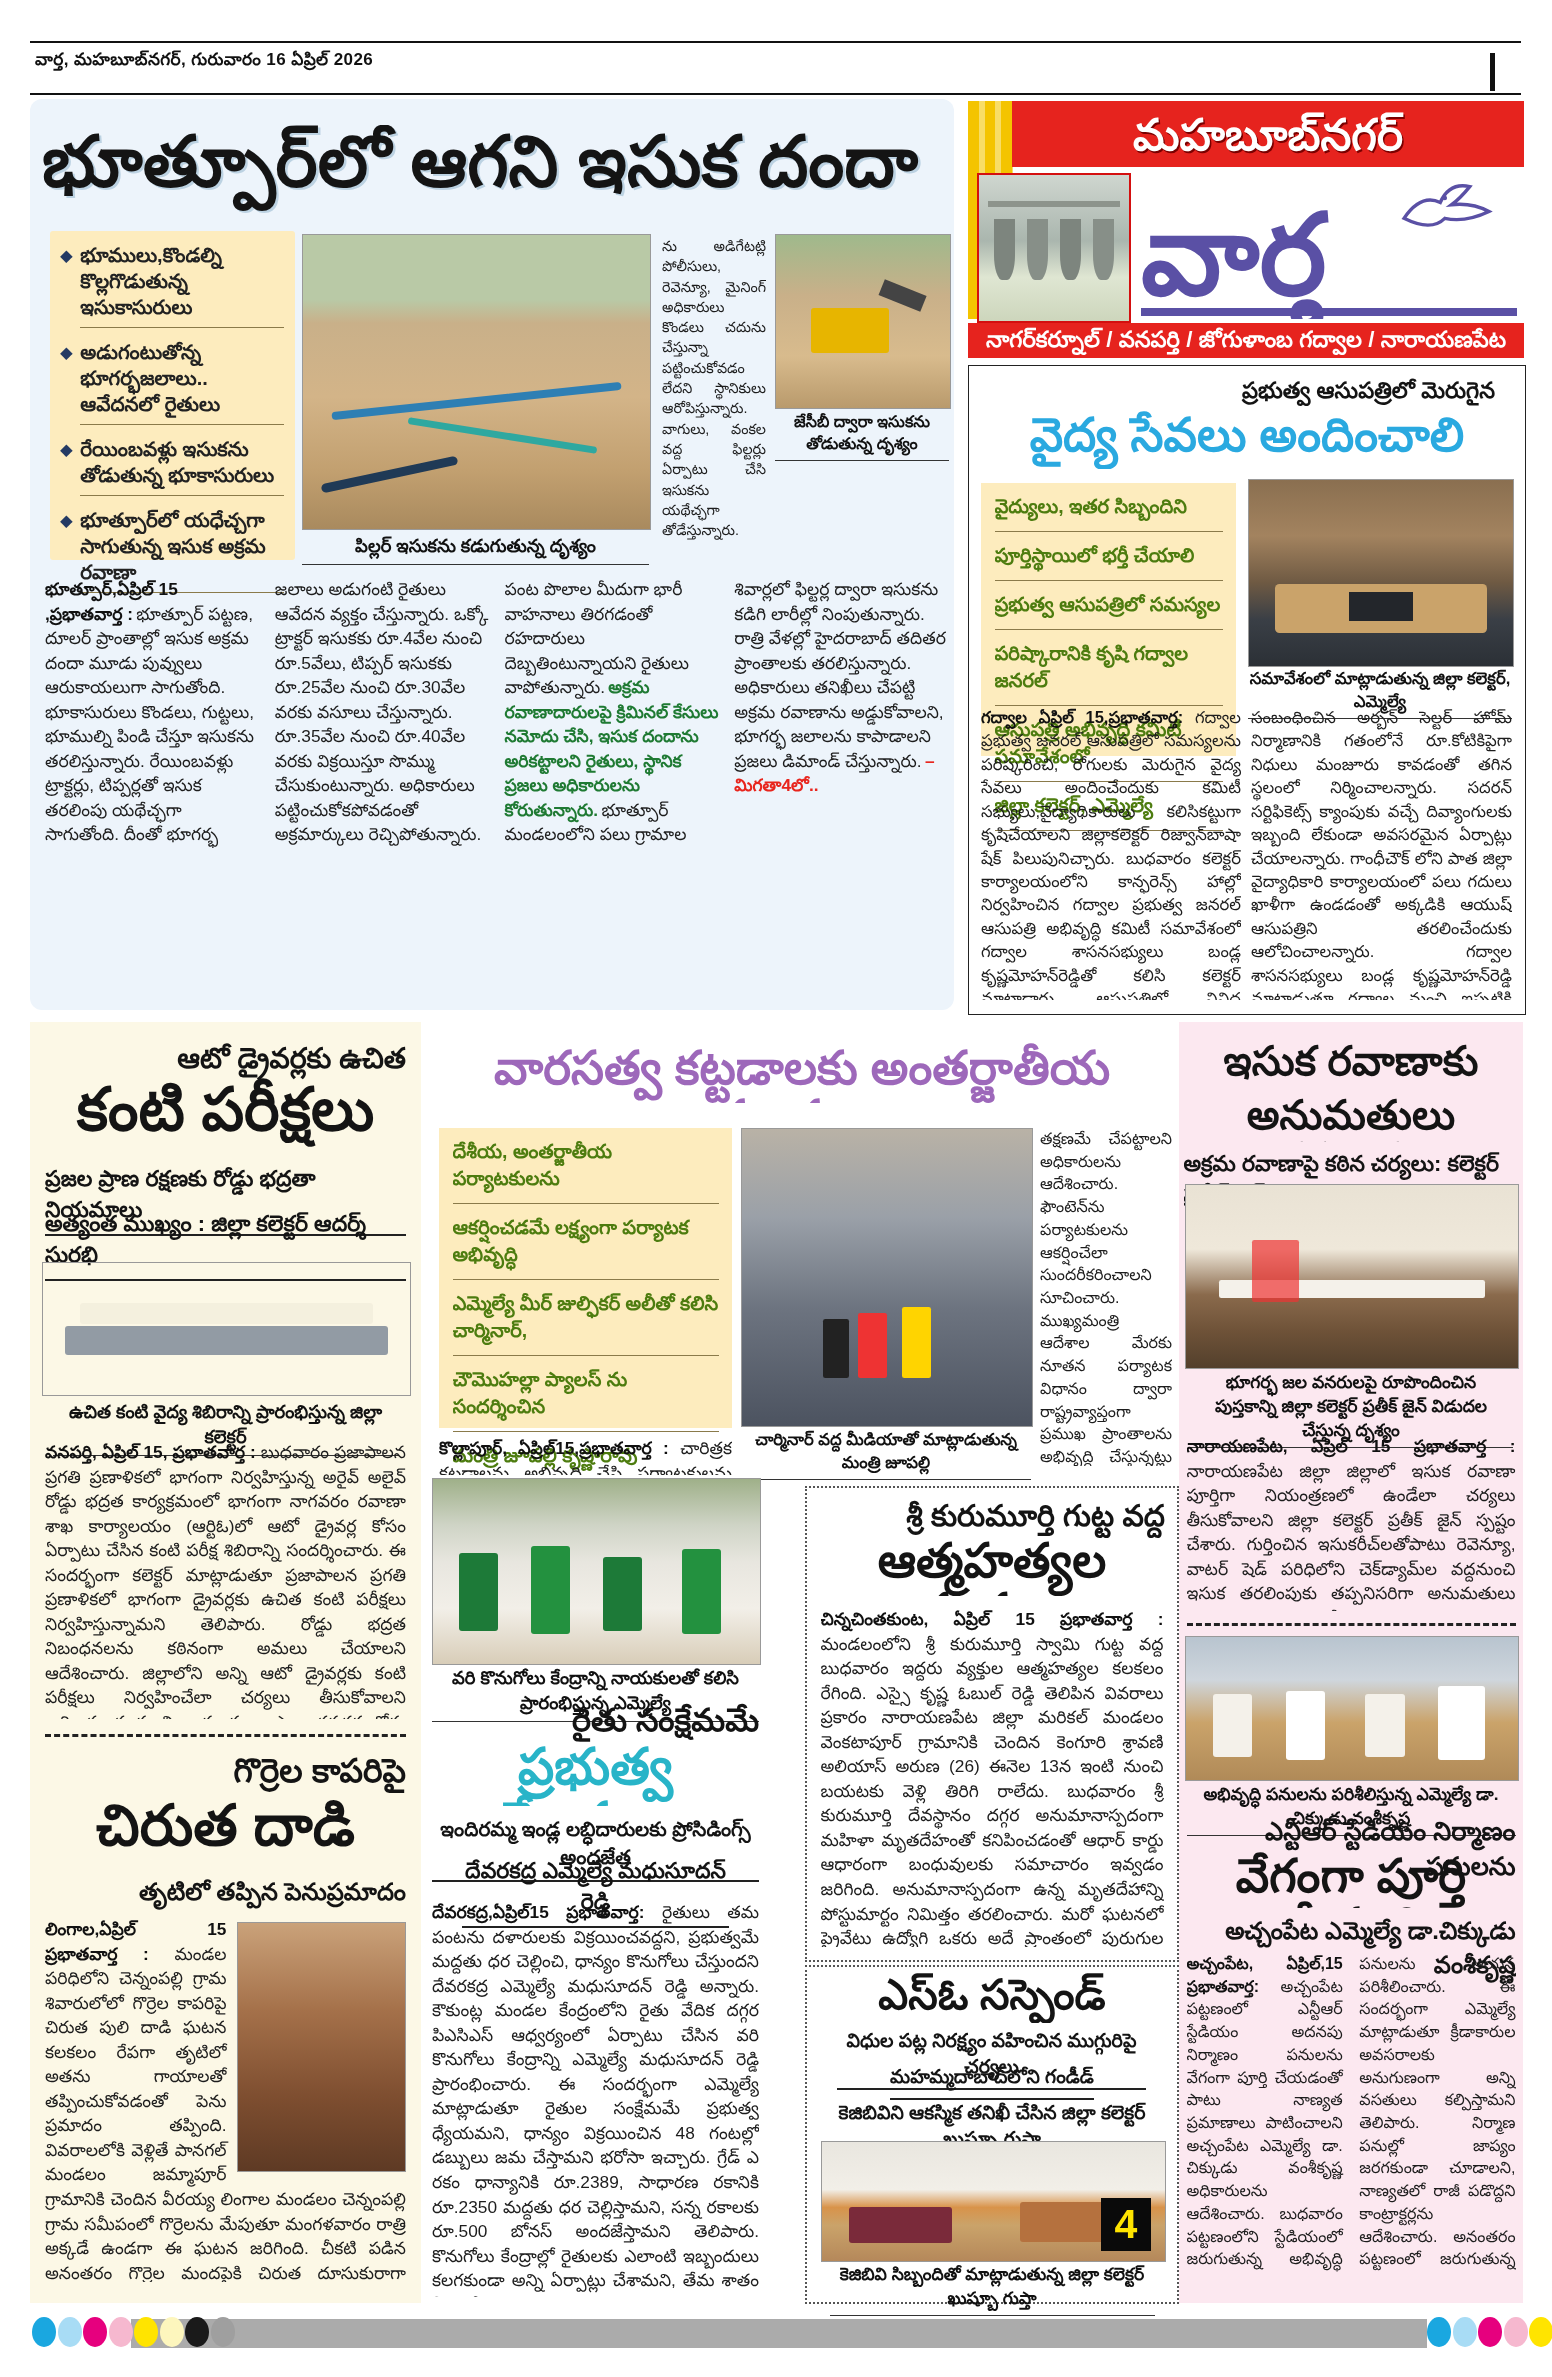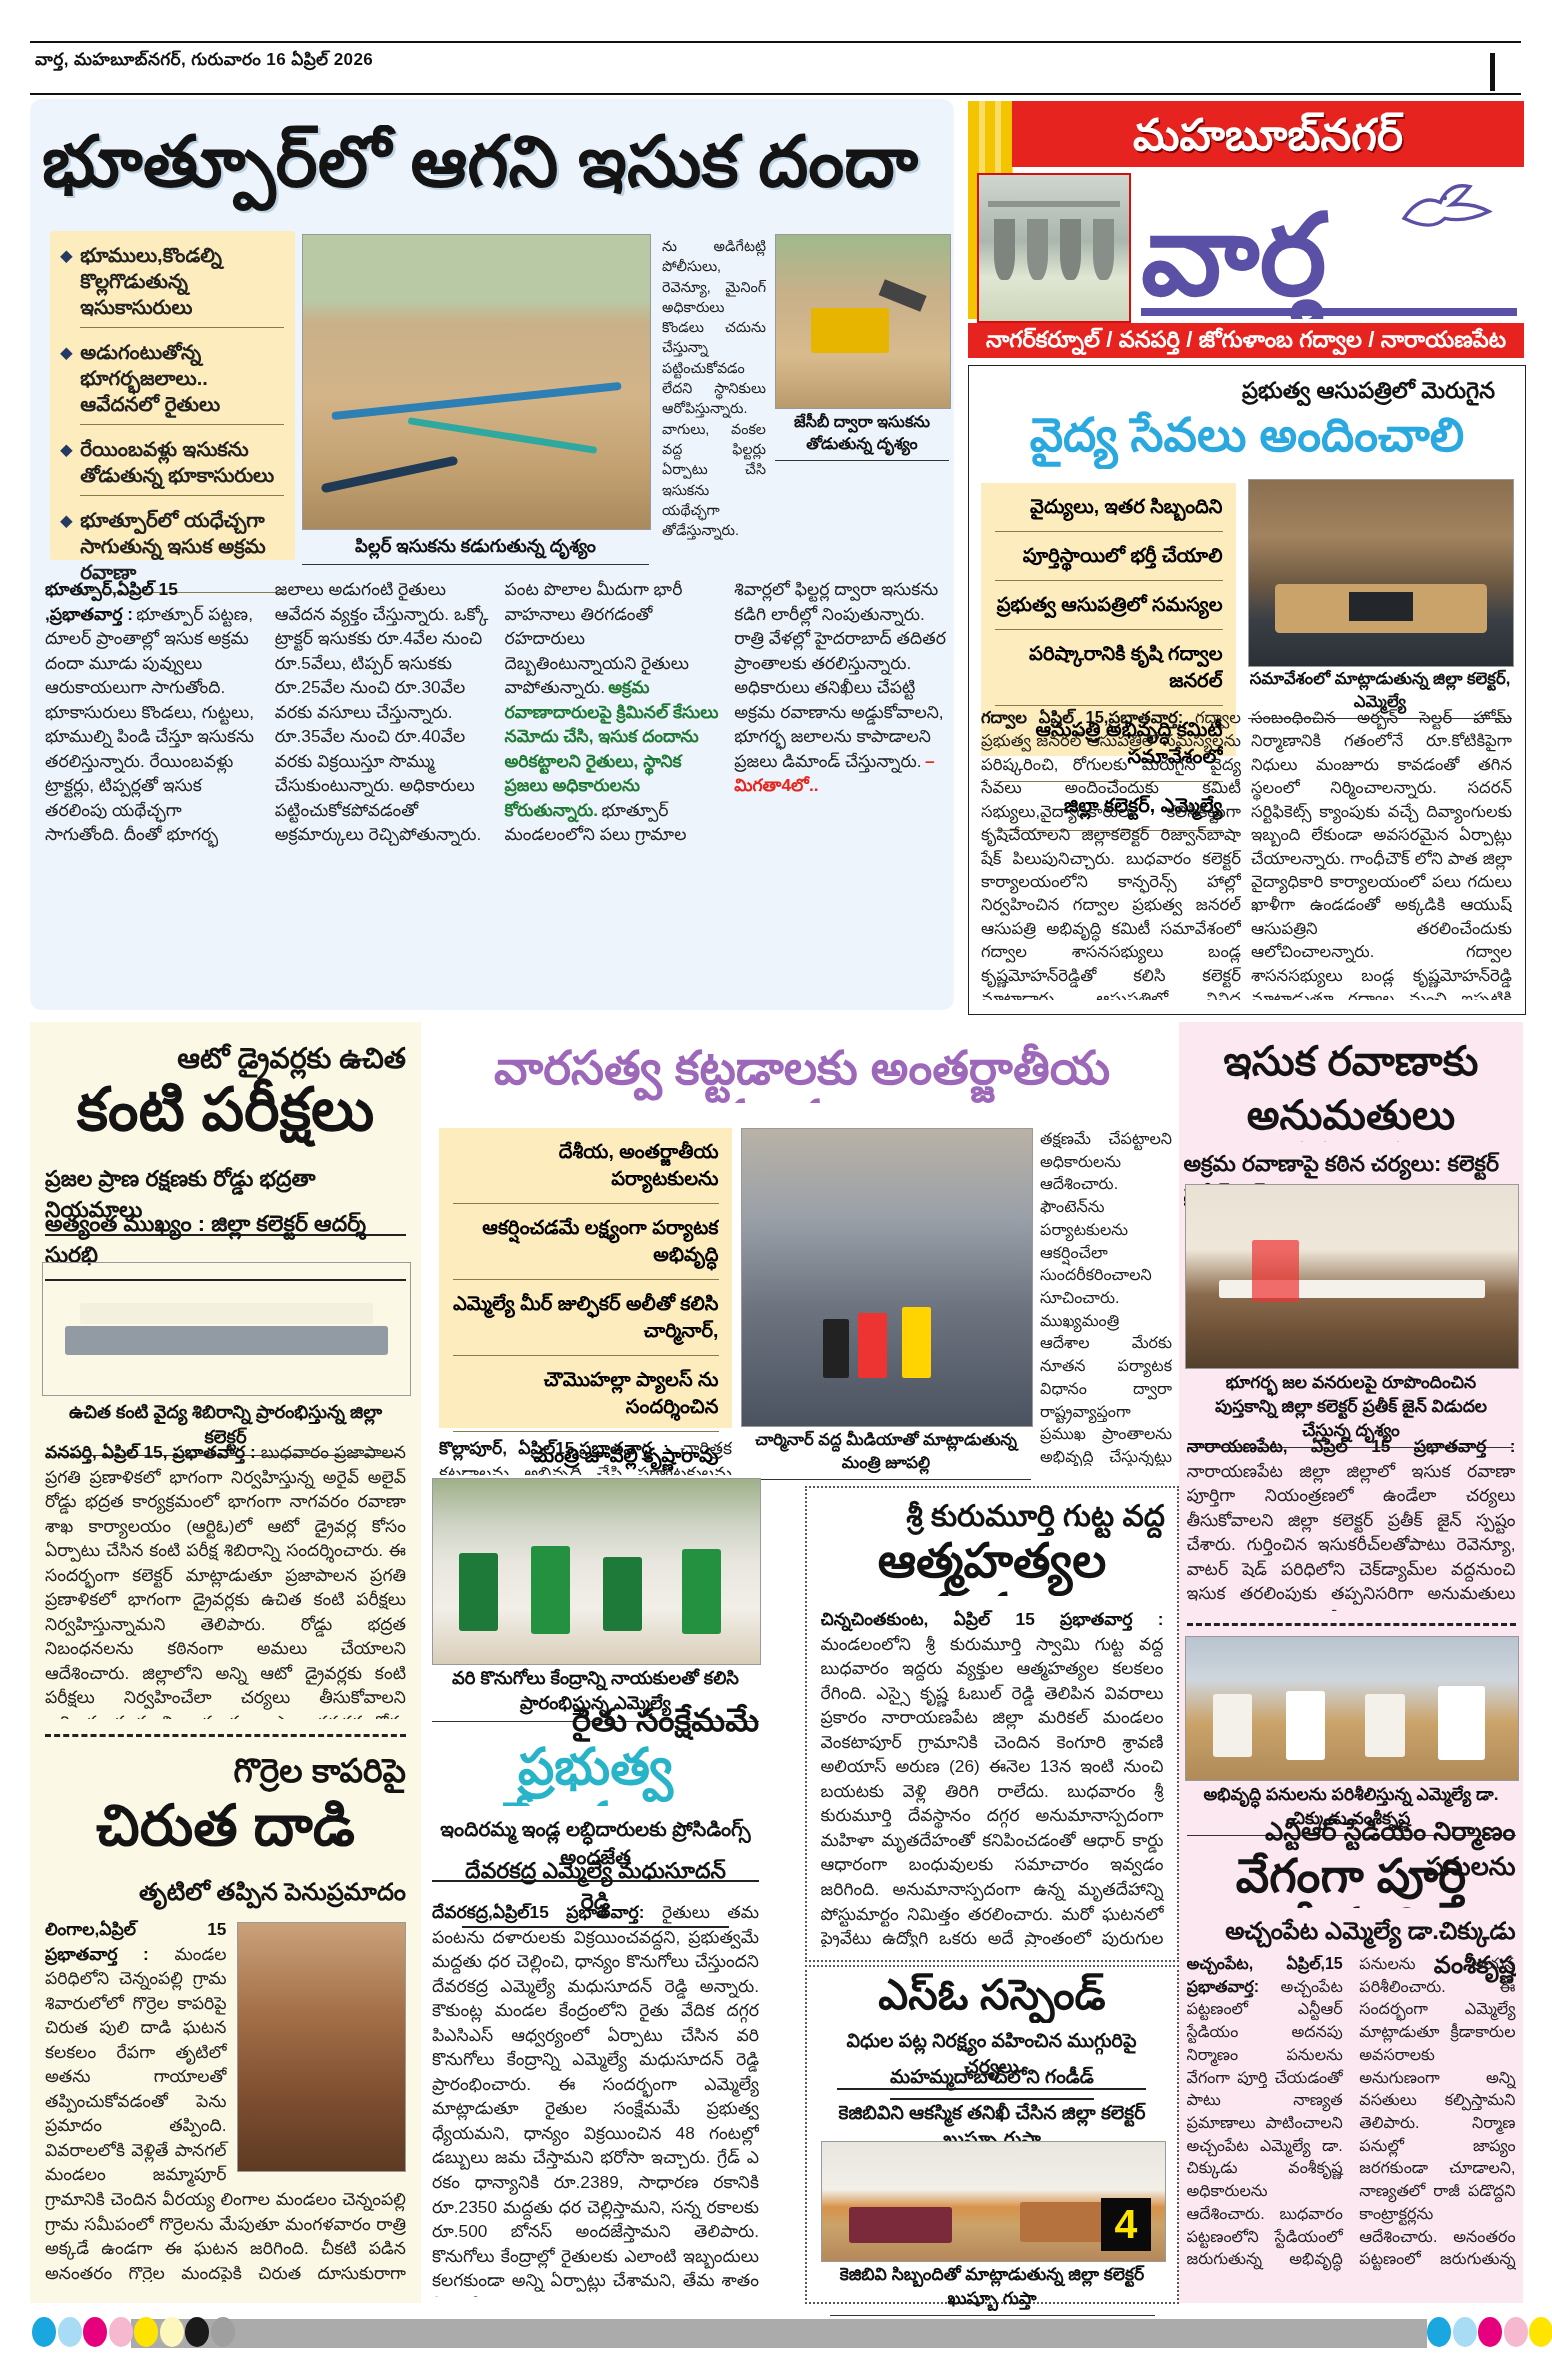--- a/index.html
+++ b/index.html
@@ -20,21 +20,21 @@
   .body-txt{font-size:17.3px;line-height:1.42;text-align:justify;color:#1d1d1d;overflow:hidden;}
   .dateline{font-weight:bold;color:#111;}
   .cont{color:#e8251d;font-weight:bold;}
   .green{color:#1f7a33;}
   .ybox{background:#fdecbe;border-radius:3px;}
   .ybox .li{display:flex;gap:7.5px;padding:10.5px 10.5px 0 10.5px;font-weight:bold;font-size:20px;
             color:#222;line-height:1.3;}
   .ybox .li .txt{border-bottom:1.5px solid #8a7a4a;padding-bottom:7.5px;flex:1;overflow:hidden;}
   .ybox .diamond{color:#243a63;font-size:16.5px;margin-top:3px;}
   .ybox-c{background:#fdecbe;}
-  .ybox-c .line{font-weight:bold;font-size:19.5px;color:#000000;text-align:right;
+  .ybox-c .line{font-weight:bold;font-size:19.5px;color:#4d7c0f;text-align:left;
                 border-bottom:1.5px solid #8a7a4a;margin:0 13.5px;padding:12px 0 9px 0;overflow:hidden;}
   .photo{position:absolute;border:0.8px solid #999;}
   .ph-cap{font-size:18px;}
   .dashdot{border-top:3.8px dashed #222;}
   .dotted-box{position:absolute;border:2.3px dotted #555;background:#fff;}
   .two-col{column-count:2;column-gap:16.5px;}
   .mast-red{background:#e6231e;}
   .mast-title{color:#ffffff;font-weight:bold;font-size:44px;text-align:center;
               text-shadow:1.5px 1.5px 0 #7a0000;overflow:hidden;}
   .mast-logo{color:#5a50a5;font-weight:bold;font-size:113px;line-height:1;overflow:hidden;}

